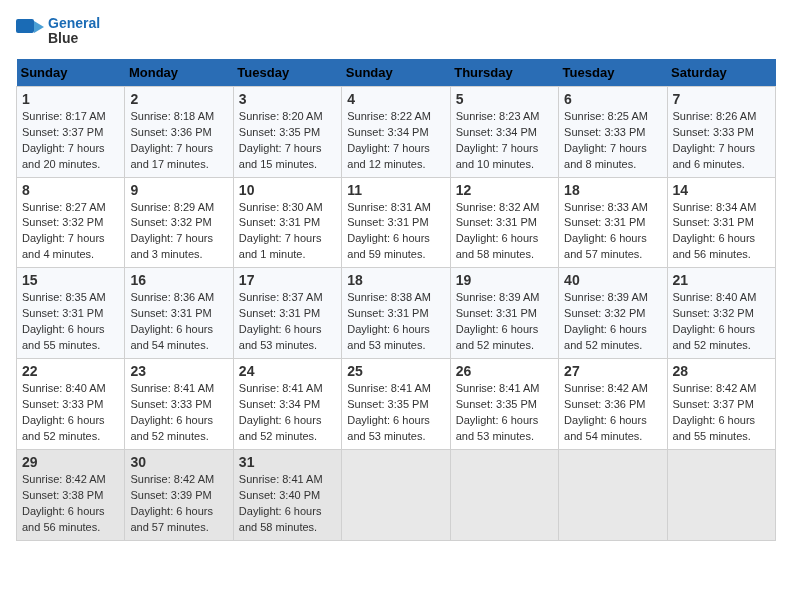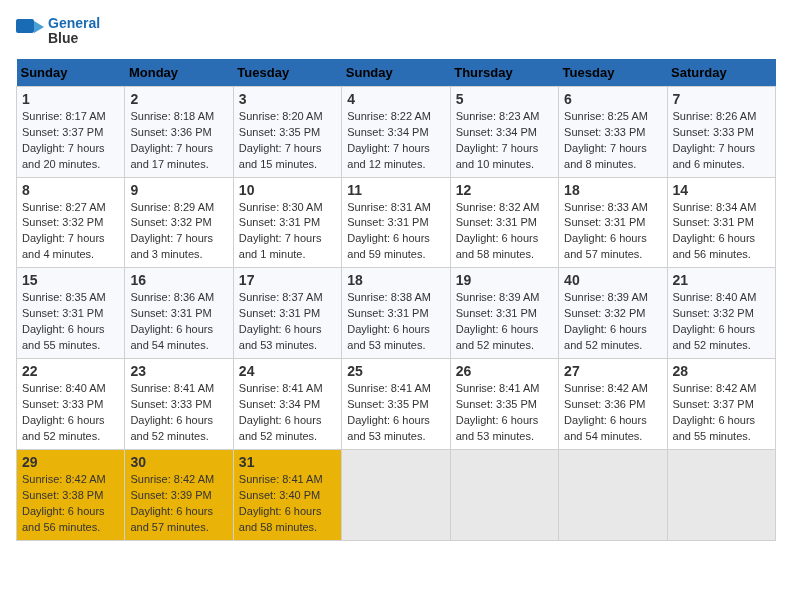--- a/index.html
+++ b/index.html
@@ -59,21 +59,21 @@
     tbody tr td {
       border: 1px solid #d0d0d0;
       vertical-align: top;
       padding: 4px 5px;
       color: #333;
       width: calc(100% / 7);
       min-height: 80px;
       background: #fff;
     }
     tbody tr:nth-child(odd) td { background: #f7f9fc; }
-    tbody tr:last-child td { background: #eab308; }
+    tbody tr:last-child td { background: #e5e5e5; }
     .day-num {
       font-size: 14px;
       font-weight: bold;
       display: block;
       margin-bottom: 2px;
     }
     .day-info {
       font-size: 11px;
       line-height: 1.45;
       color: #333;

